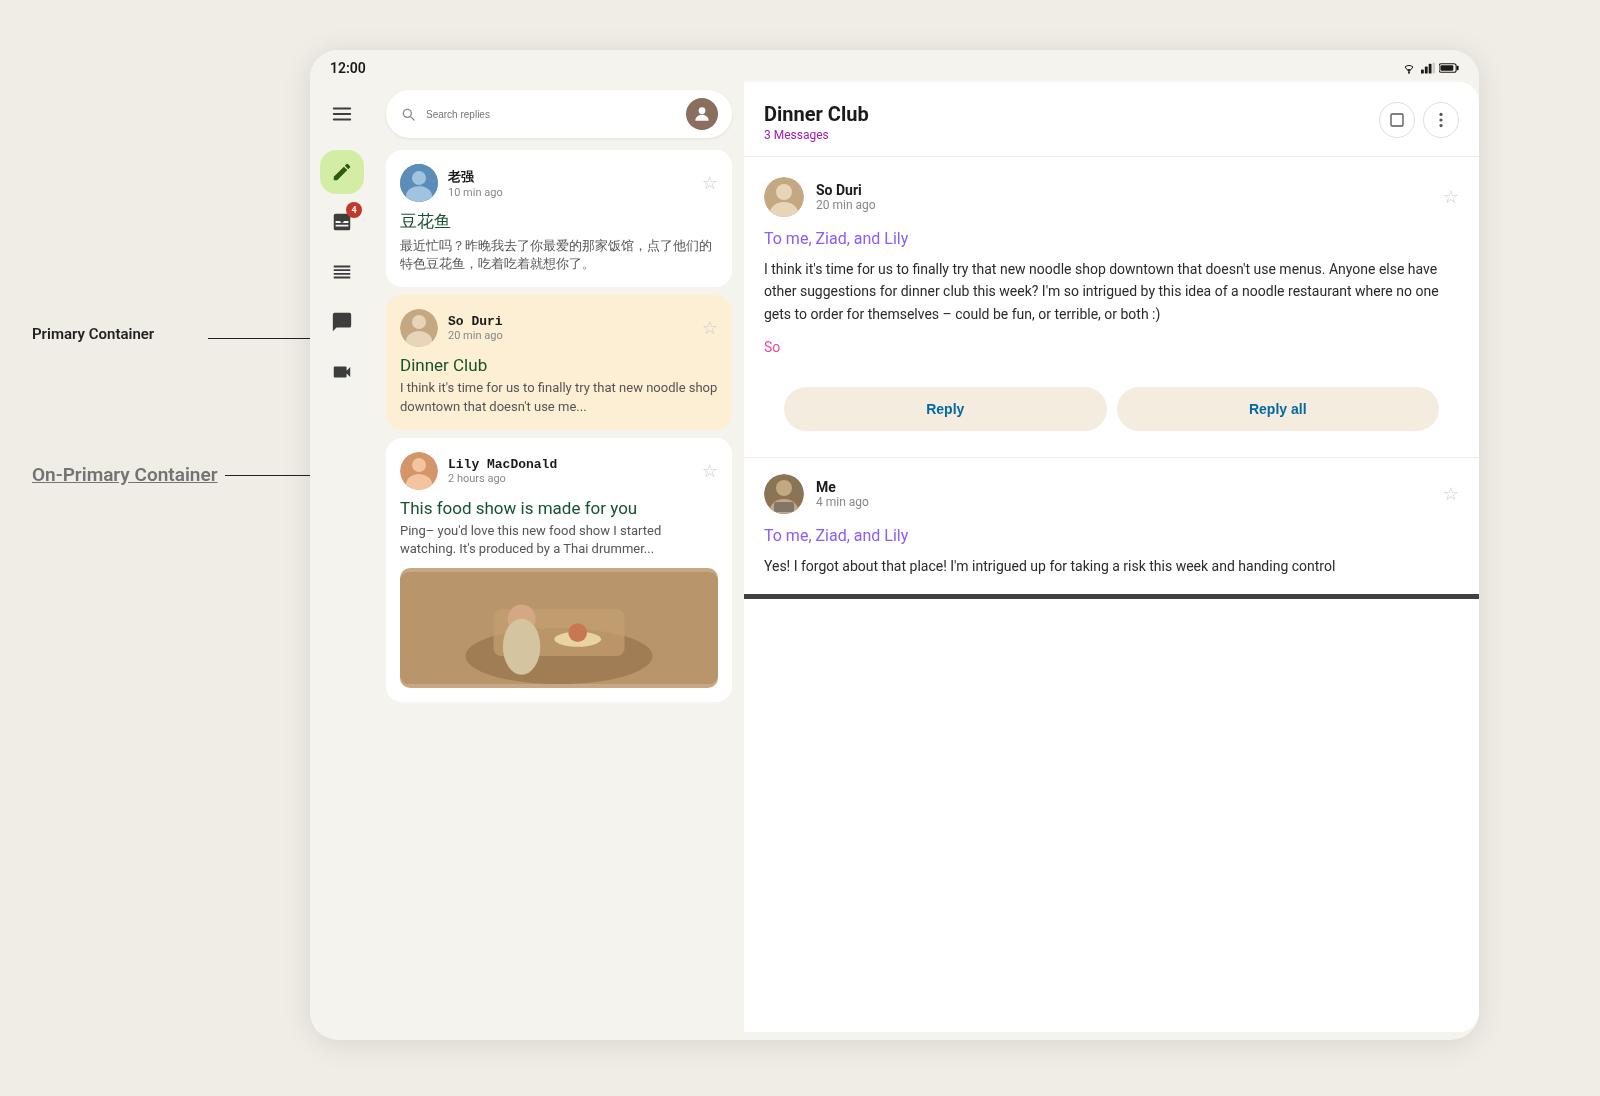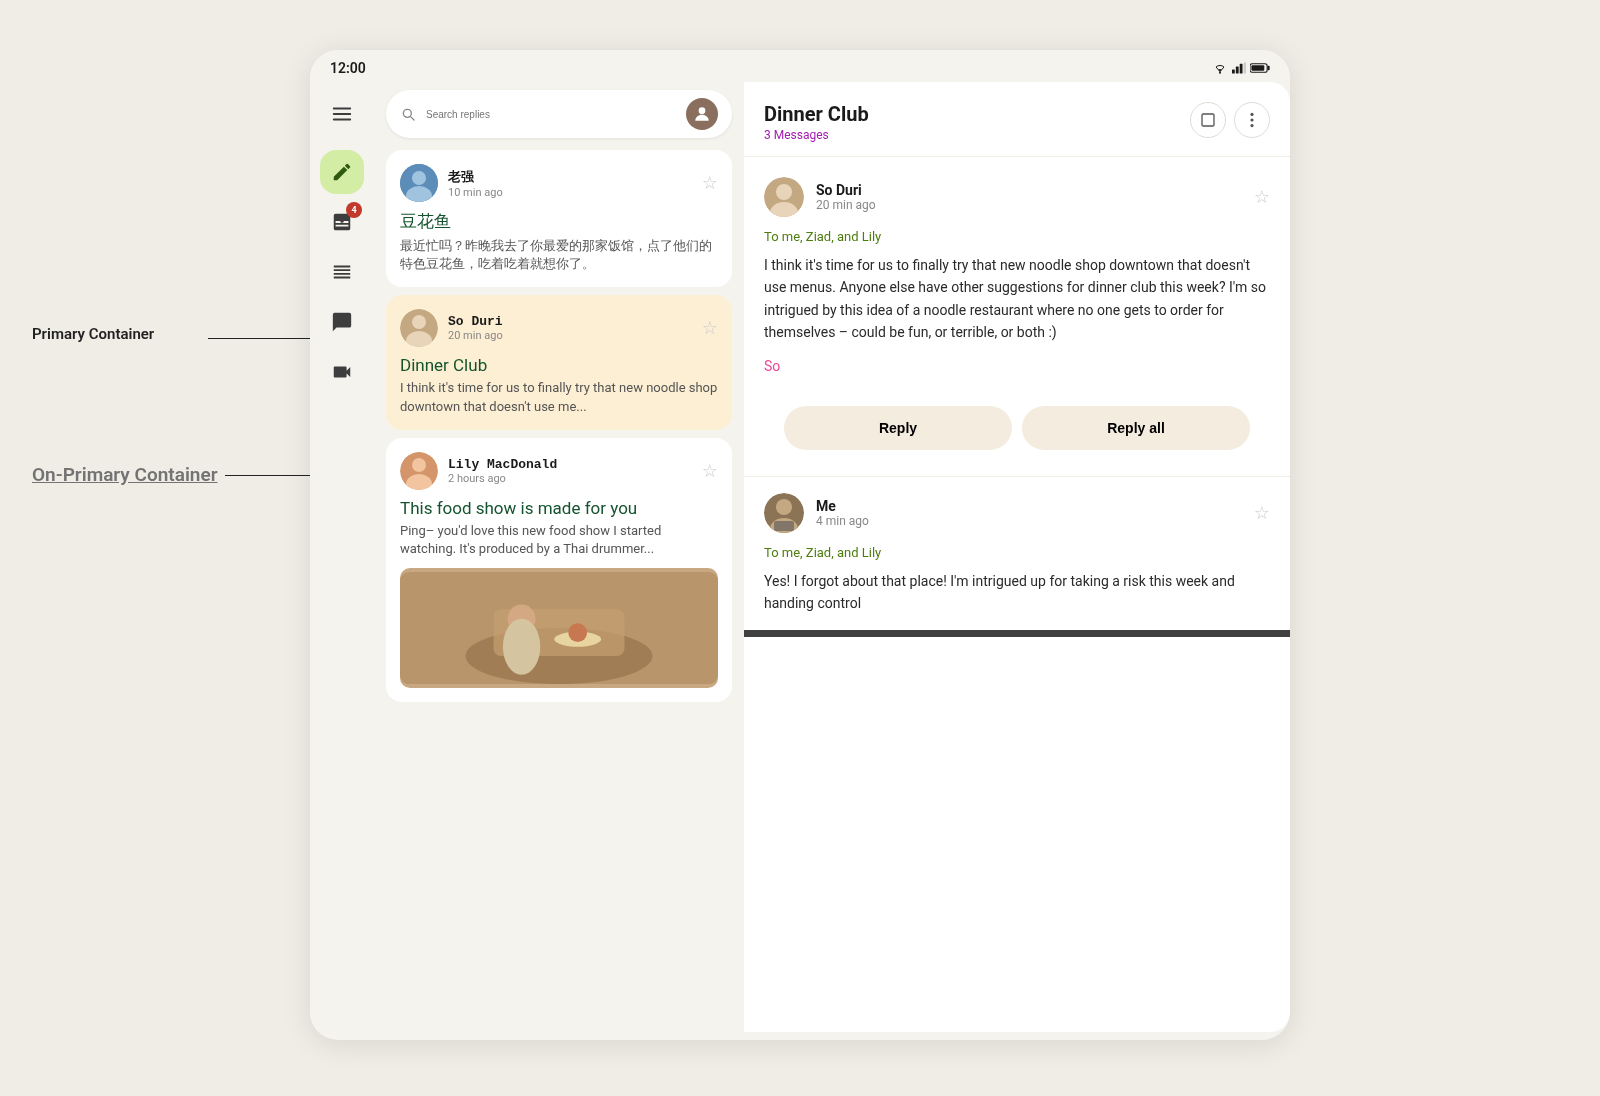--- a/index.html
+++ b/index.html
@@ -22,21 +22,21 @@
       display: flex;
       align-items: center;
       justify-content: center;
     }
 
     
     .phone-frame {
       position: absolute;
       left: 310px;
       top: 50px;
-      width: 980px;
+      width: 1169px;
       height: 990px;
       background: #f5f3ee;
       border-radius: 28px;
       overflow: hidden;
       box-shadow: 0 4px 30px rgba(0,0,0,0.10);
     }
 
     
     .status-bar {
       display: flex;
@@ -316,22 +316,22 @@
     .message-sender-name {
       font-size: 14px;
       font-weight: 700;
       color: #1a1a1a;
     }
     .message-time {
       font-size: 12px;
       color: #888;
     }
     .message-to {
-      font-size: 13px;
-      color: #4d7c0f;
+      font-size: 16px;
+      color: #8b5cf6;
       margin-bottom: 10px;
     }
     .message-body {
       font-size: 14px;
       color: #2a2a2a;
       line-height: 1.6;
       margin-bottom: 14px;
     }
     .message-signature {
       font-size: 14px;
@@ -344,28 +344,28 @@
       padding: 16px 20px;
     }
     .reply-btn {
       flex: 1;
       padding: 14px 20px;
       border-radius: 28px;
       border: none;
       background: #f5ece0;
       font-size: 14px;
       font-weight: 600;
-      color: #000000;
+      color: #0369a1;
       cursor: pointer;
       text-align: center;
     }
 
     .message-item-collapsed {
       padding: 16px 20px;
-      border-bottom: 7px solid #404040;
+      border-bottom: 5px solid #404040;
     }
     .message-body-truncated {
       font-size: 14px;
       color: #2a2a2a;
       line-height: 1.6;
       
       max-height: 60px;
       overflow: hidden;
     }
   </style>

